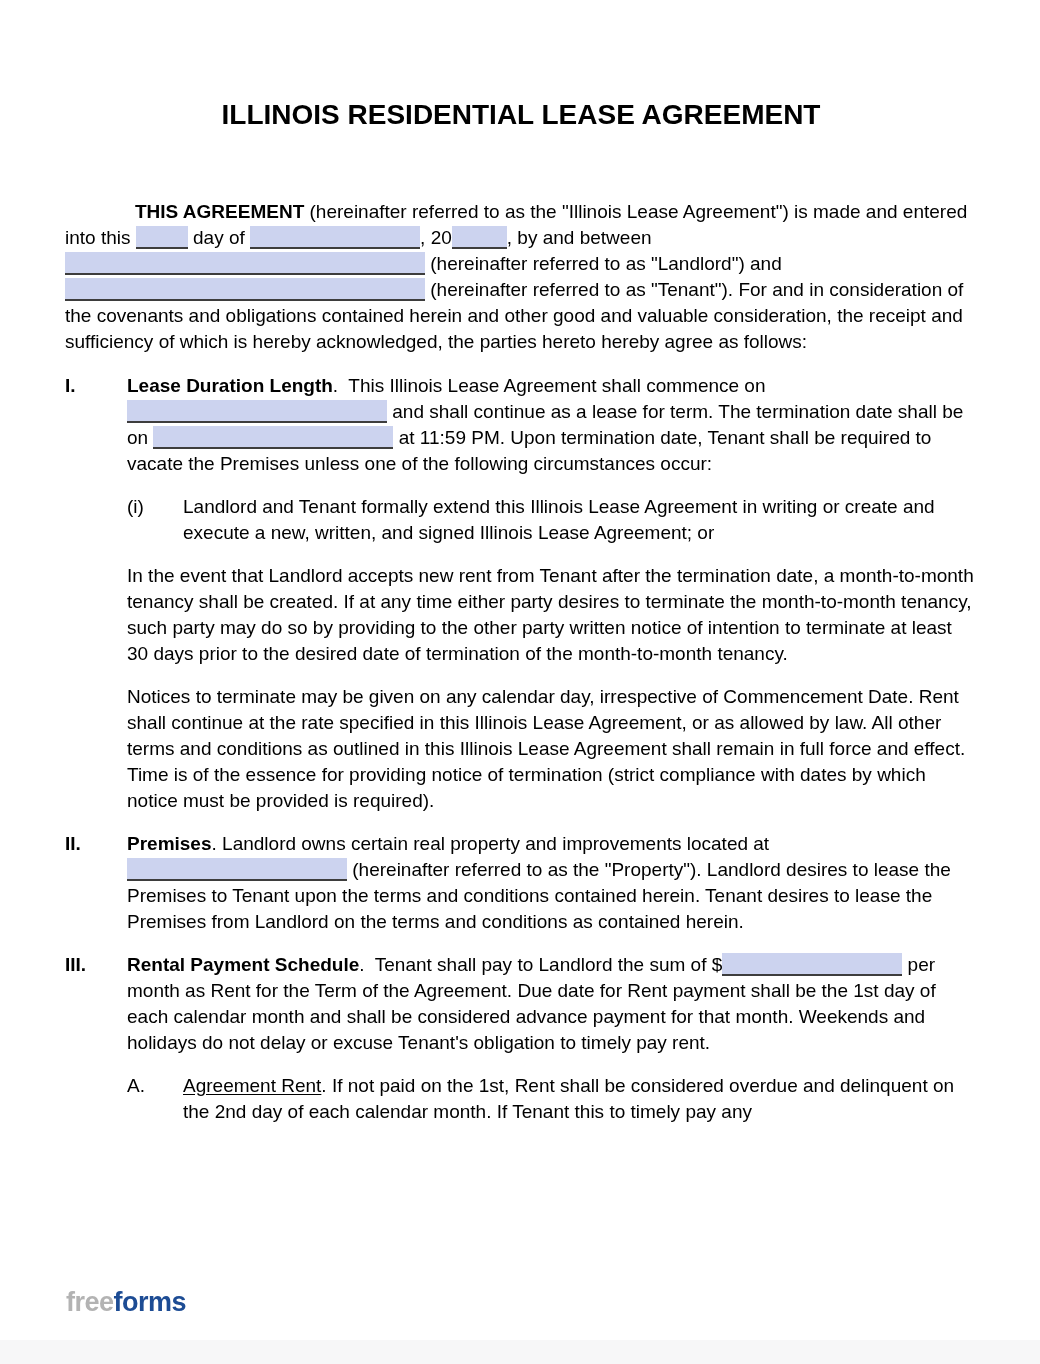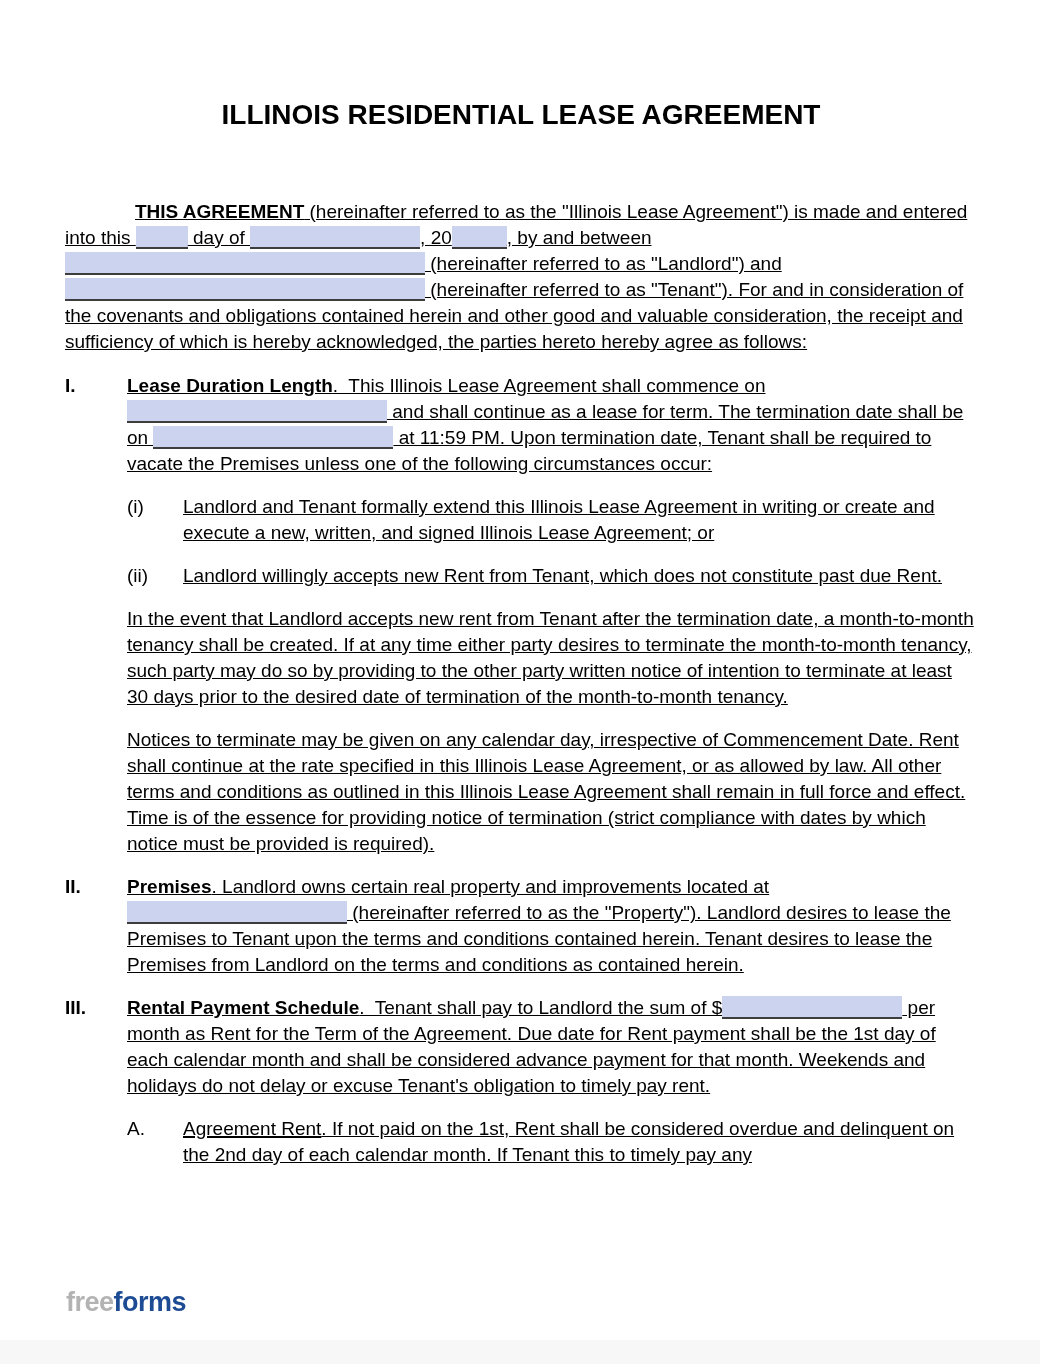--- a/index.html
+++ b/index.html
@@ -16,21 +16,21 @@
   }
   .content { padding: 0 63px 0 65px; }
   .title {
     margin: 95px 0 64px 0;
     text-align: center;
     font-size: 28px;
     line-height: 40px;
     font-weight: bold;
     letter-spacing: 0px;
   }
-  .para { margin: 0; text-decoration: underline; }
+  .para { margin: 0; }
   .block { margin-bottom: 17px; }
   .intro { margin-bottom: 18px; }
   .intro { text-indent: 0; }
   .intro .lead-indent { display: inline-block; width: 70px; }
   .b { font-weight: bold; }
   .u { text-decoration: underline; text-underline-offset: 2px; }
   .section { position: relative; padding-left: 62px; }
   .sec-num { position: absolute; left: 0; top: 0; font-weight: bold; }
   .subitem { position: relative; padding-left: 56px; margin-left: 62px; }
   .sub-marker { position: absolute; left: 0; top: 0; }
@@ -69,24 +69,20 @@
     <div class="section block">
       <span class="sec-num">I.</span>
       <p class="para"><span class="b">Lease Duration Length</span><span>.&nbsp; This Illinois Lease Agreement shall commence on </span><span class="blank" style="width: 260px; background: rgb(204, 211, 239); border-bottom-color: rgb(61, 61, 61);"></span><span> and shall continue as a lease for term. The termination date shall be on </span><span class="blank" style="width: 240px; background: rgb(204, 211, 239); border-bottom-color: rgb(61, 61, 61);"></span><span> at 11:59 PM. Upon termination date, Tenant shall be required to vacate the Premises unless one of the following circumstances occur:</span></p>
     </div>
 
     <div class="subitem block">
       <span class="sub-marker">(i)</span>
       <p class="para">Landlord and Tenant formally extend this Illinois Lease Agreement in writing or create and execute a new, written, and signed Illinois Lease Agreement; or</p>
     </div>
 
-    <div class="subitem block">
-      <span class="sub-marker">(ii)</span>
-      <p class="para">Landlord willingly accepts new Rent from Tenant, which does not constitute past due Rent.</p>
-    </div>
 
     <p class="para sub-para block">In the event that Landlord accepts new rent from Tenant after the termination date, a month-to-month tenancy shall be created. If at any time either party desires to terminate the month-to-month tenancy, such party may do so by providing to the other party written notice of intention to terminate at least 30 days prior to the desired date of termination of the month-to-month tenancy.</p>
 
     <p class="para sub-para block">Notices to terminate may be given on any calendar day, irrespective of Commencement Date. Rent shall continue at the rate specified in this Illinois Lease Agreement, or as allowed by law. All other terms and conditions as outlined in this Illinois Lease Agreement shall remain in full force and effect. Time is of the essence for providing notice of termination (strict compliance with dates by which notice must be provided is required).</p>
 
     <div class="section block">
       <span class="sec-num">II.</span>
       <p class="para"><span class="b">Premises</span><span>. Landlord owns certain real property and improvements located at </span><span class="blank" style="width: 220px; background: rgb(204, 211, 239); border-bottom-color: rgb(61, 61, 61);"></span><span> (hereinafter referred to as the "Property"). Landlord desires to lease the Premises to Tenant upon the terms and conditions contained herein. Tenant desires to lease the Premises from Landlord on the terms and conditions as contained herein.</span></p>
     </div>
 

